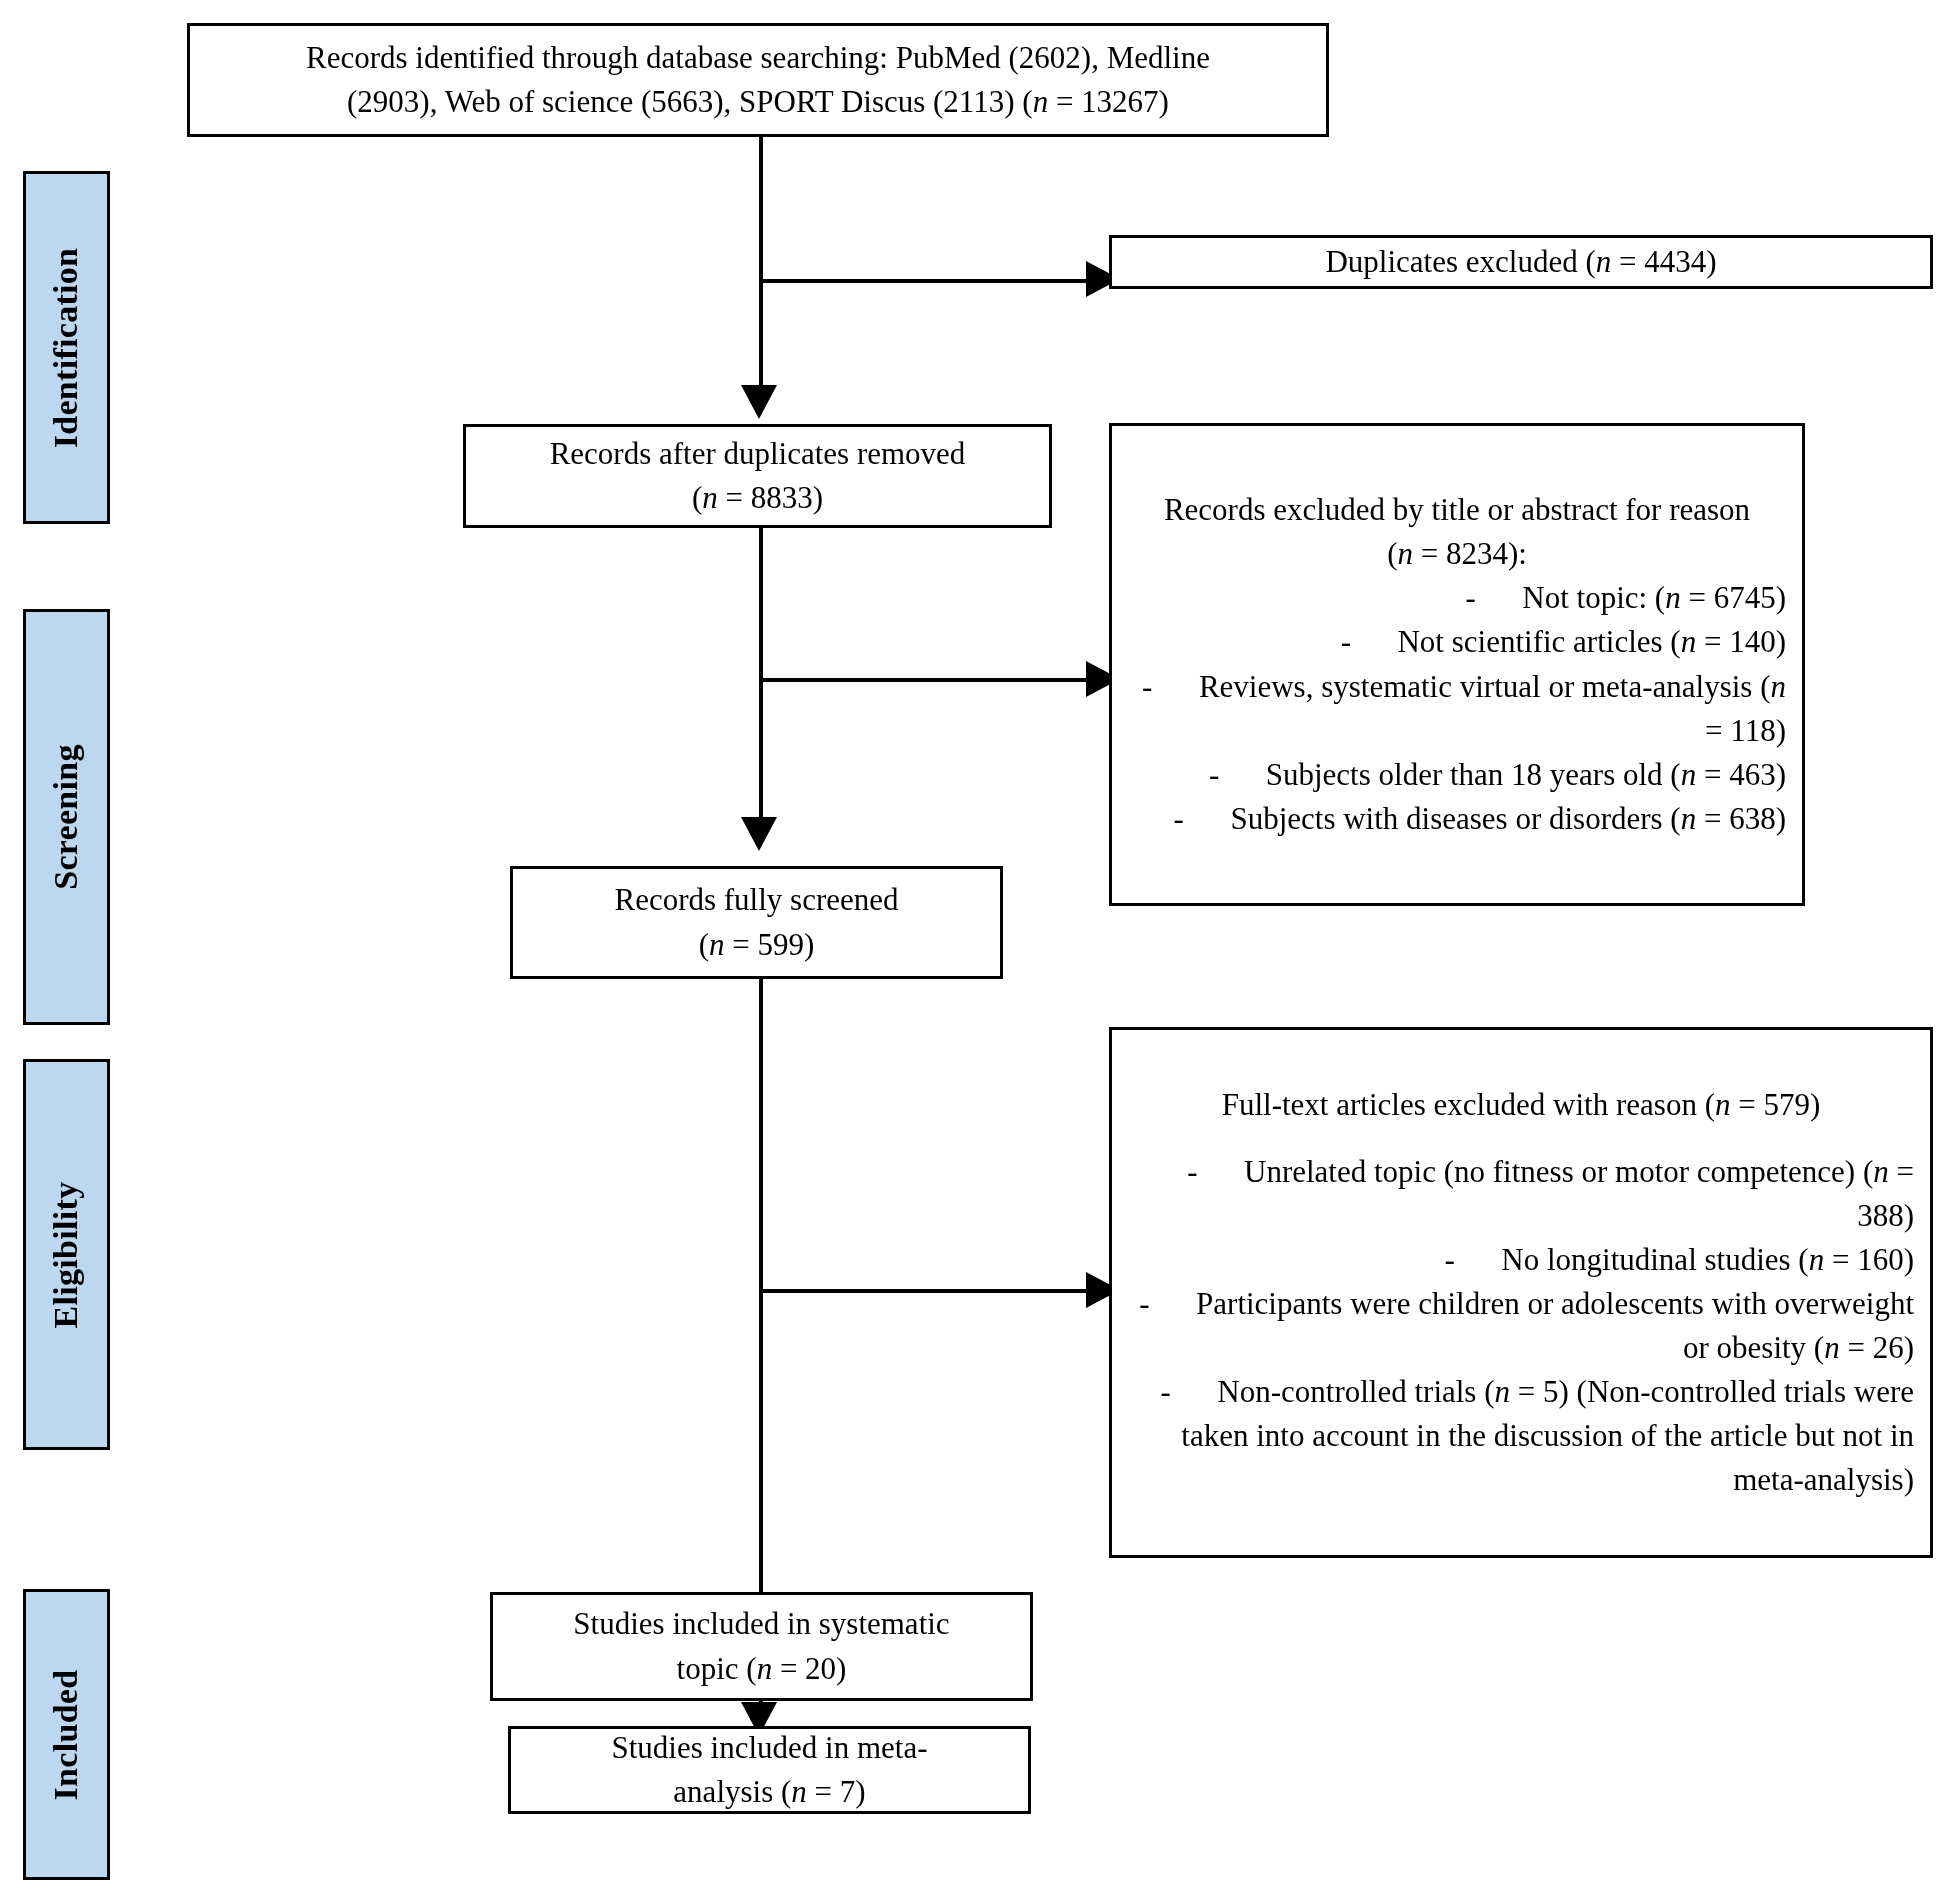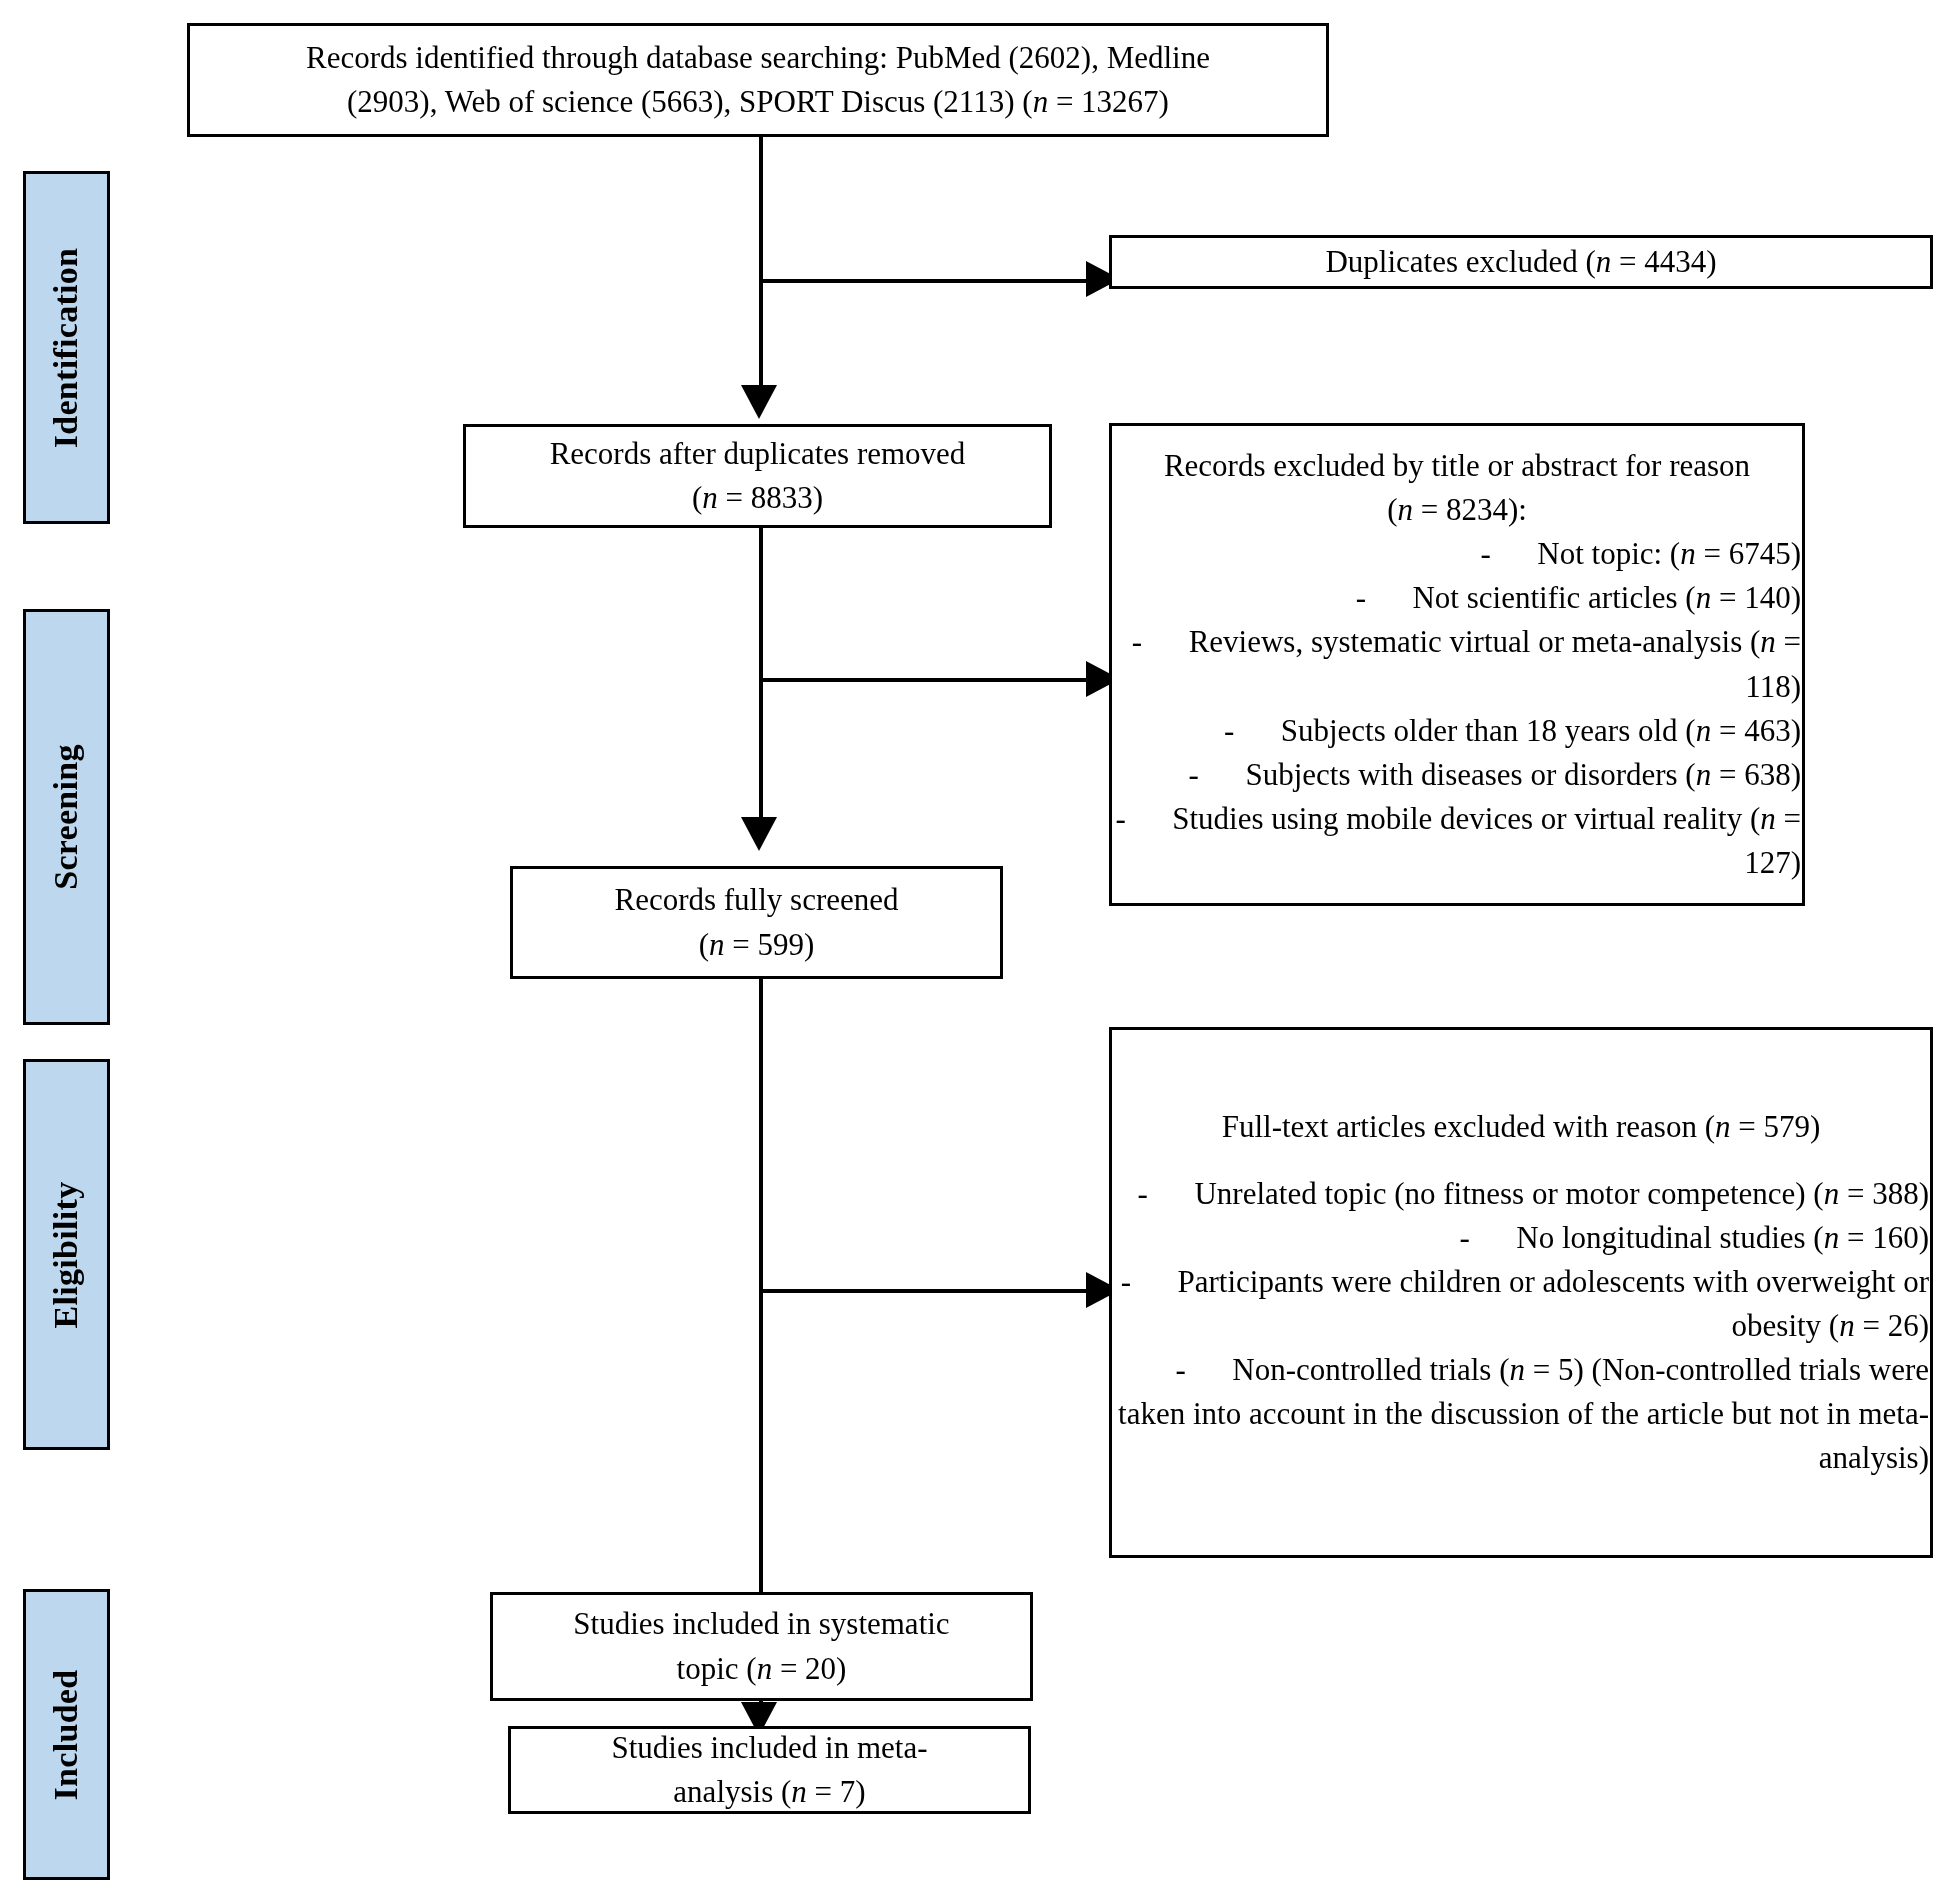--- a/index.html
+++ b/index.html
@@ -27,21 +27,21 @@
     background: #ffffff;
     display: flex;
     align-items: center;
     justify-content: center;
     text-align: center;
     line-height: 1.42;
     font-size: 31px;
   }
   .fbox .inner {
     width: 100%;
-    padding: 0 1px;
+    padding: 0 16px;
     box-sizing: border-box;
   }
   .fbox p { margin: 0; }
 
   
   .stage {
     position: absolute;
     box-sizing: border-box;
     border: 3.3px solid #000000;
     background: #bdd7ee;
@@ -172,23 +172,20 @@
         </li>
         <li>
           <span class="dash">-</span>&nbsp;&nbsp;&nbsp;&nbsp;&nbsp;&nbsp;<span>Reviews, systematic virtual or meta-analysis (</span><span class="ital">n</span><span> = 118)</span>
         </li>
         <li>
           <span class="dash">-</span>&nbsp;&nbsp;&nbsp;&nbsp;&nbsp;&nbsp;<span>Subjects older than 18 years old (</span><span class="ital">n</span><span> = 463)</span>
         </li>
         <li>
           <span class="dash">-</span>&nbsp;&nbsp;&nbsp;&nbsp;&nbsp;&nbsp;<span>Subjects with diseases or disorders (</span><span class="ital">n</span><span> = 638)</span>
         </li>
-        <li>
-          <span class="dash">-</span>&nbsp;&nbsp;&nbsp;&nbsp;&nbsp;&nbsp;<span>Studies using mobile devices or virtual reality (</span><span class="ital">n</span><span> = 127)</span>
-        </li>
       </ul>
     </div>
   </div>
 
   <div class="fbox" style="left:510px; top:866px; width:493px; height:113px;justify-content:center;">
     <div class="inner">
       <p><span>Records fully screened</span></p>
       <p><span>(</span><span class="ital">n</span><span> = 599)</span></p>
     </div>
   </div>

